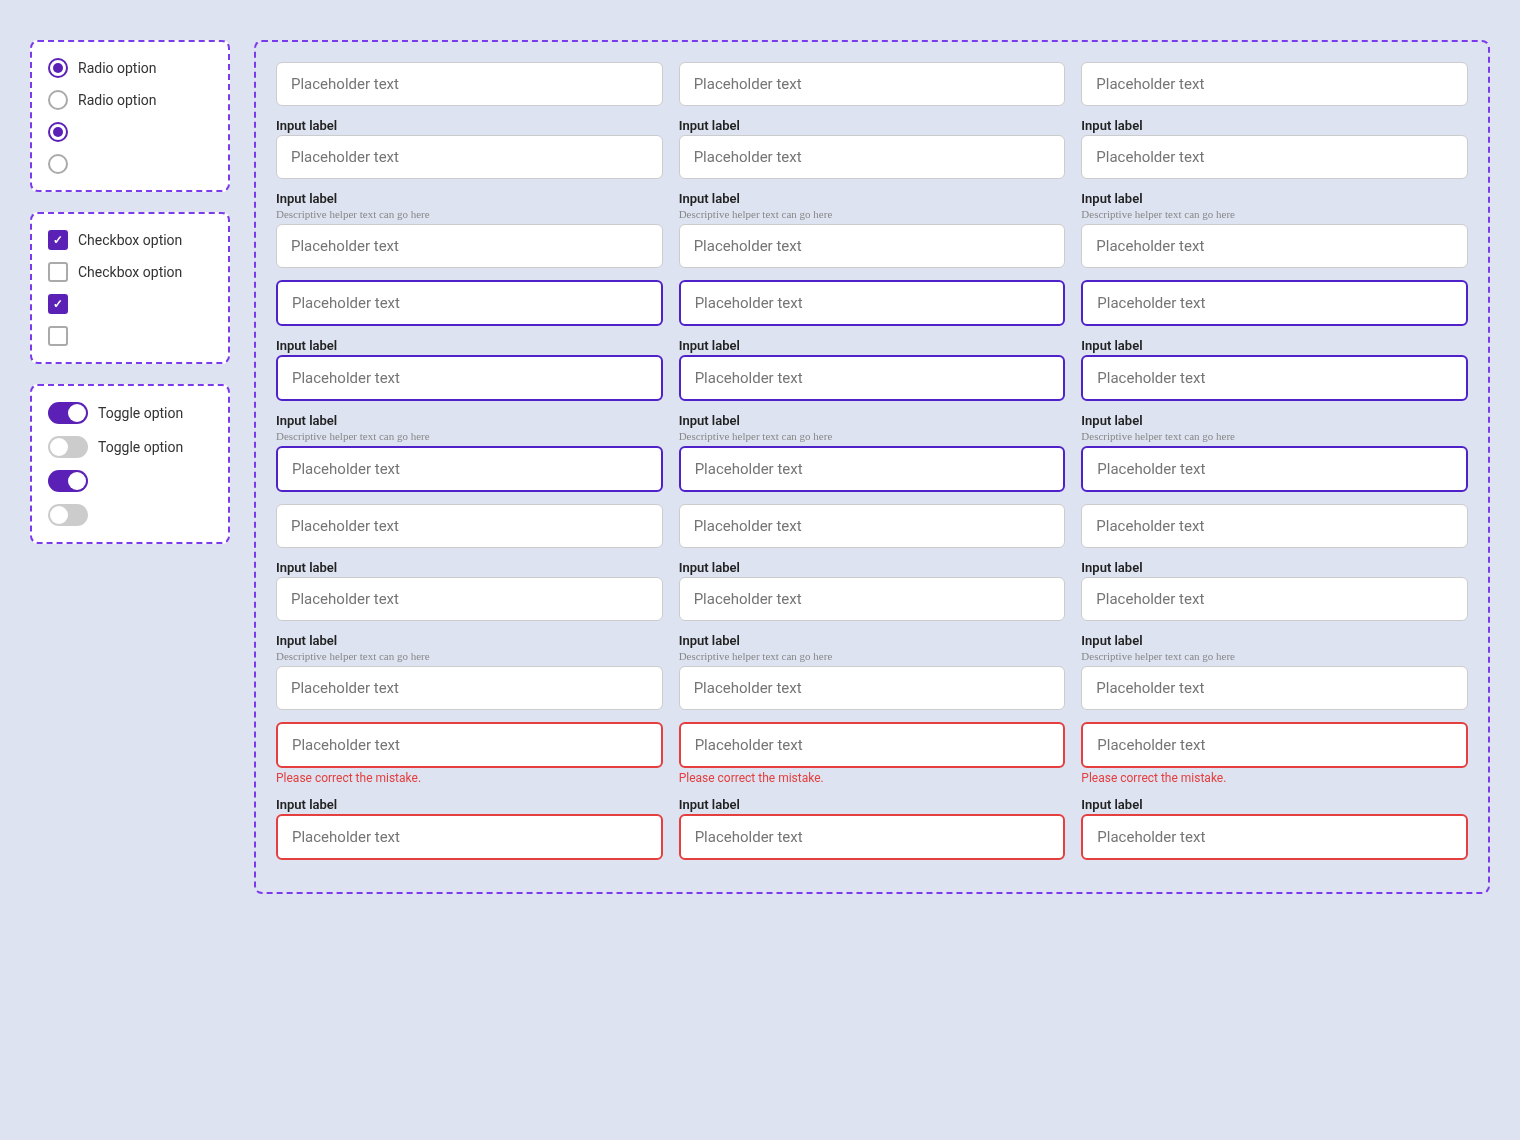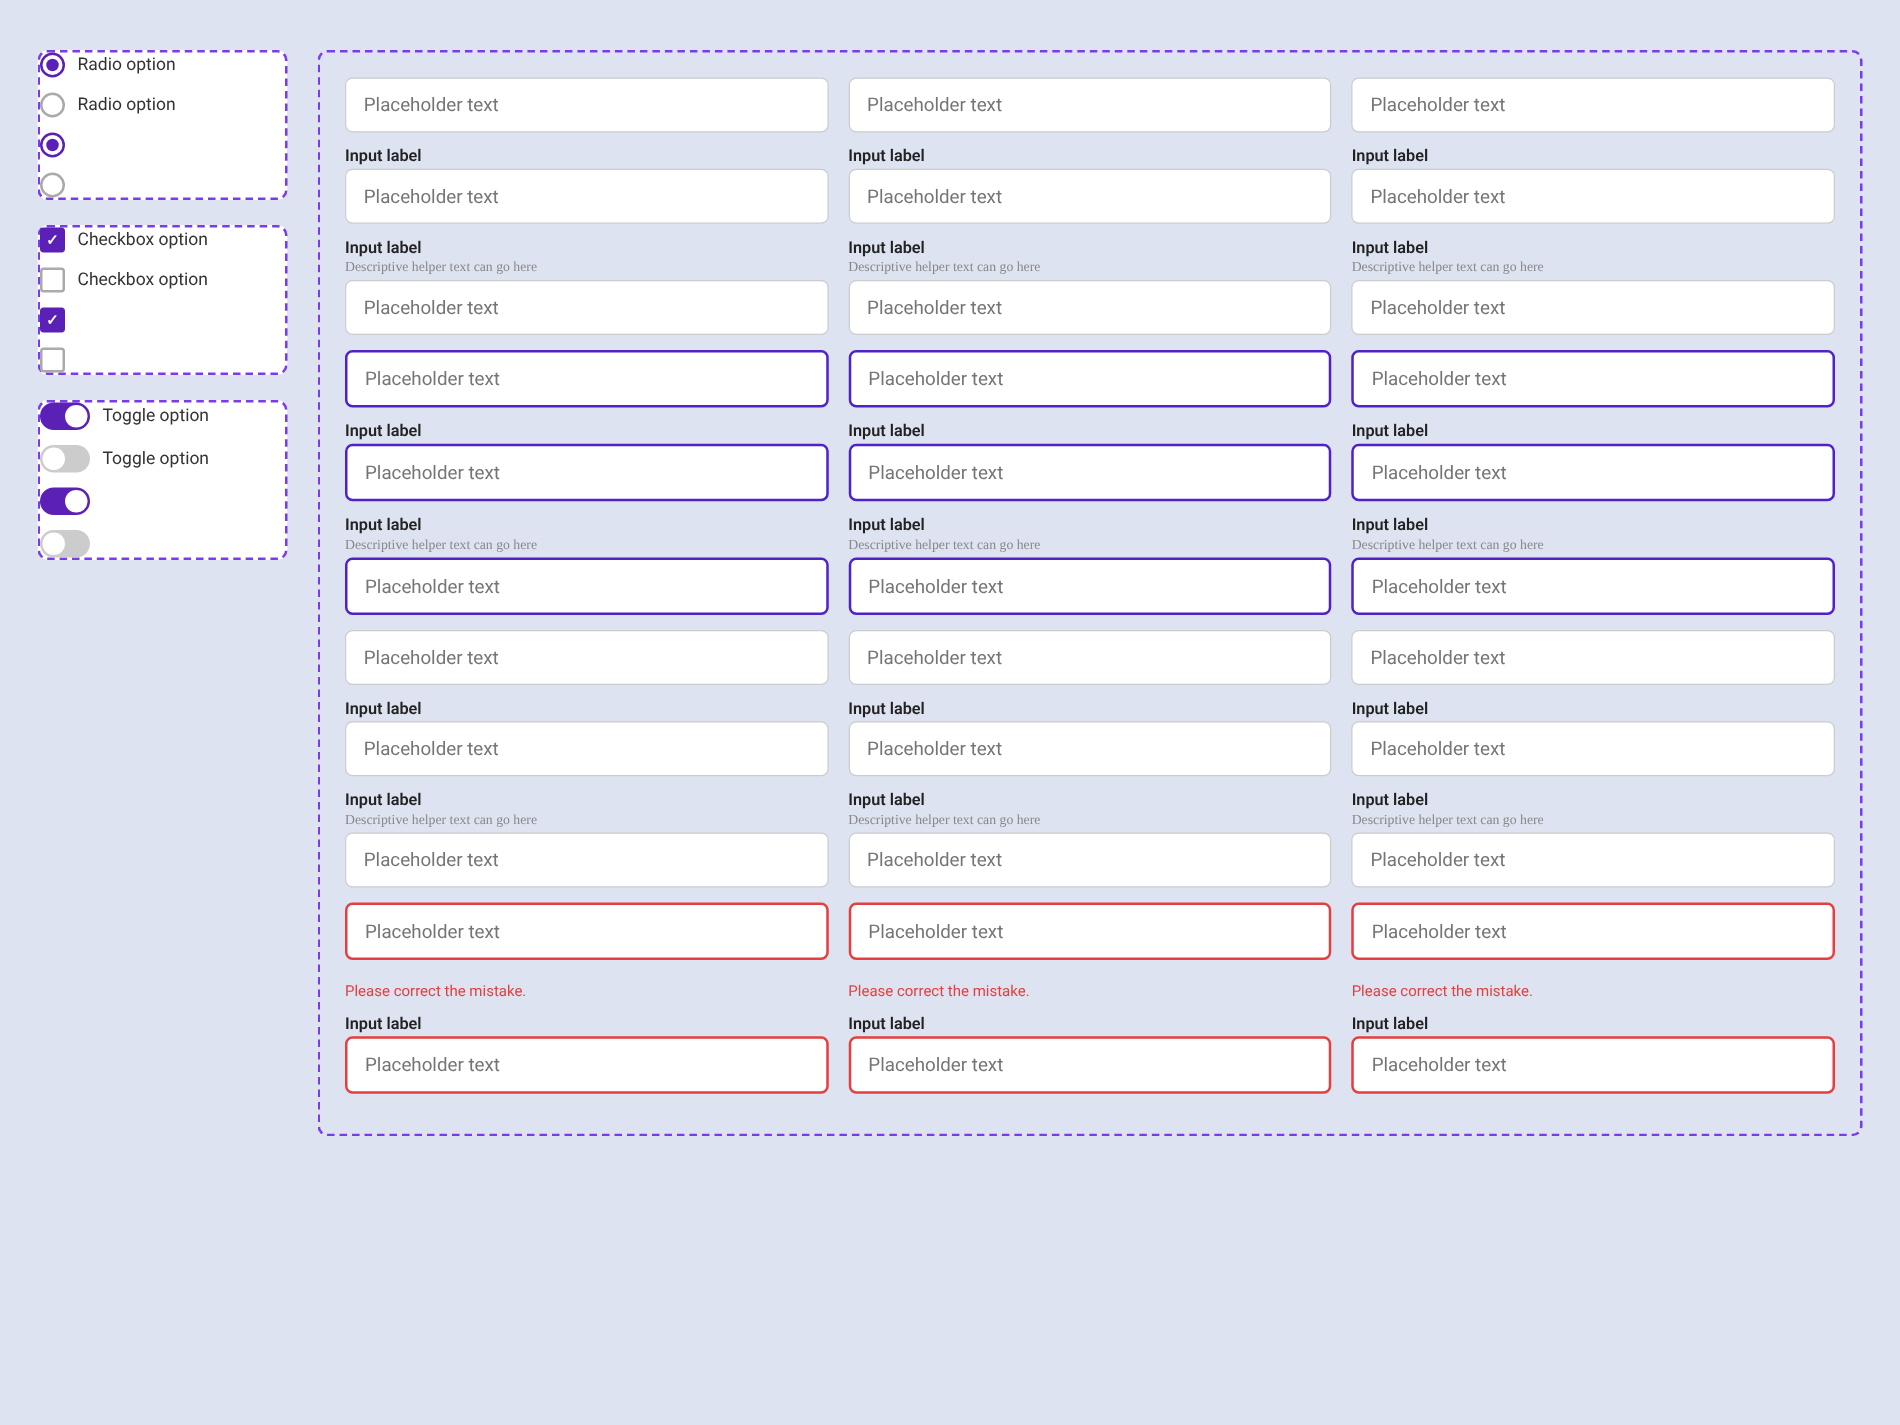--- a/index.html
+++ b/index.html
@@ -20,20 +20,21 @@
       flex-direction: column;
       gap: 20px;
       width: 200px;
       flex-shrink: 0;
     }
 
     .option-group {
       background: white;
       border: 2px dashed #7c3aed;
       border-radius: 8px;
+      padding: 16px;
       display: flex;
       flex-direction: column;
       gap: 12px;
     }
 
     .option-item {
       display: flex;
       align-items: center;
       gap: 10px;
     }
@@ -187,21 +188,21 @@
 
     .input-field.error {
       border: 2px solid #e53e3e;
       background: white;
       color: #333;
     }
 
     .error-message {
       font-size: 12px;
       color: #e53e3e;
-      margin-top: 18px;
+      margin-top: 3px;
     }
   </style>
 </head>
 <body>
 
 <div class="sidebar">
 
   <div class="option-group">
     <div class="option-item">
       <div class="radio-outer checked">

